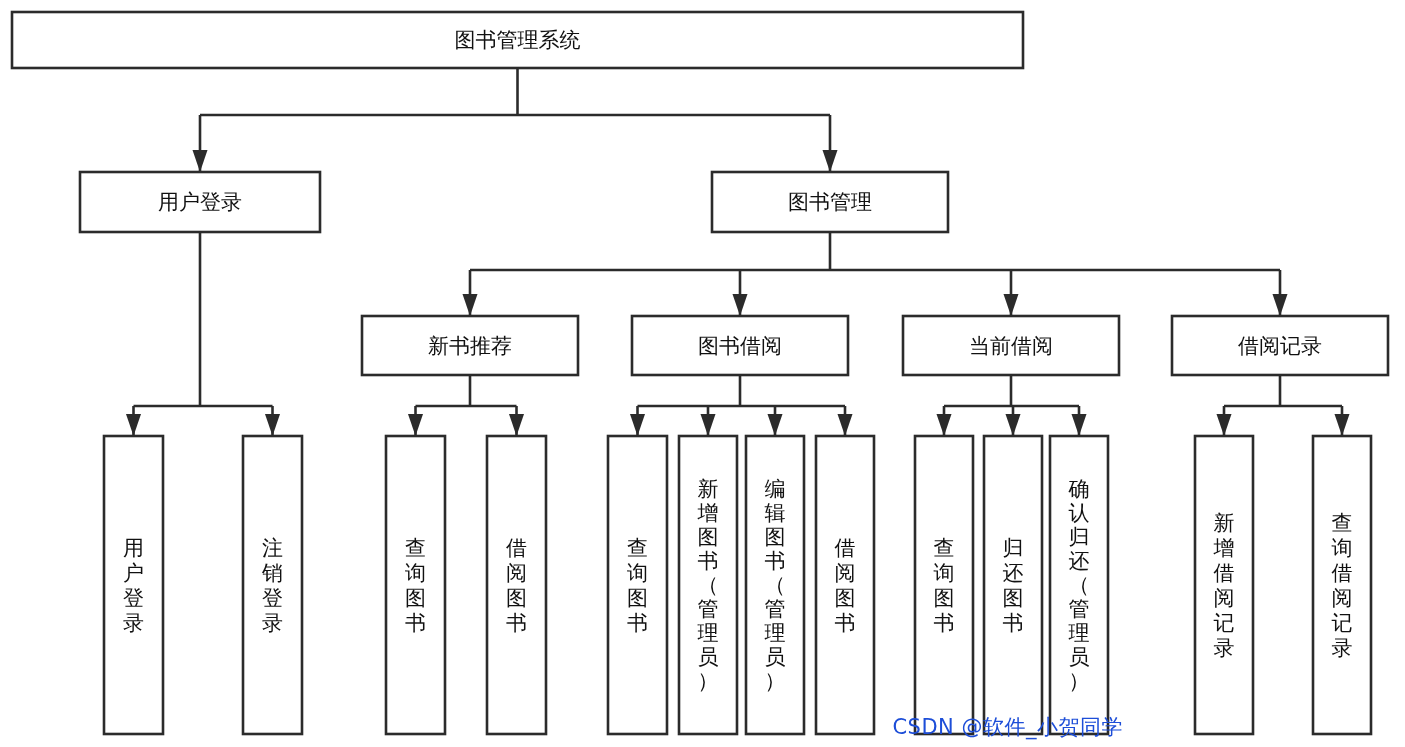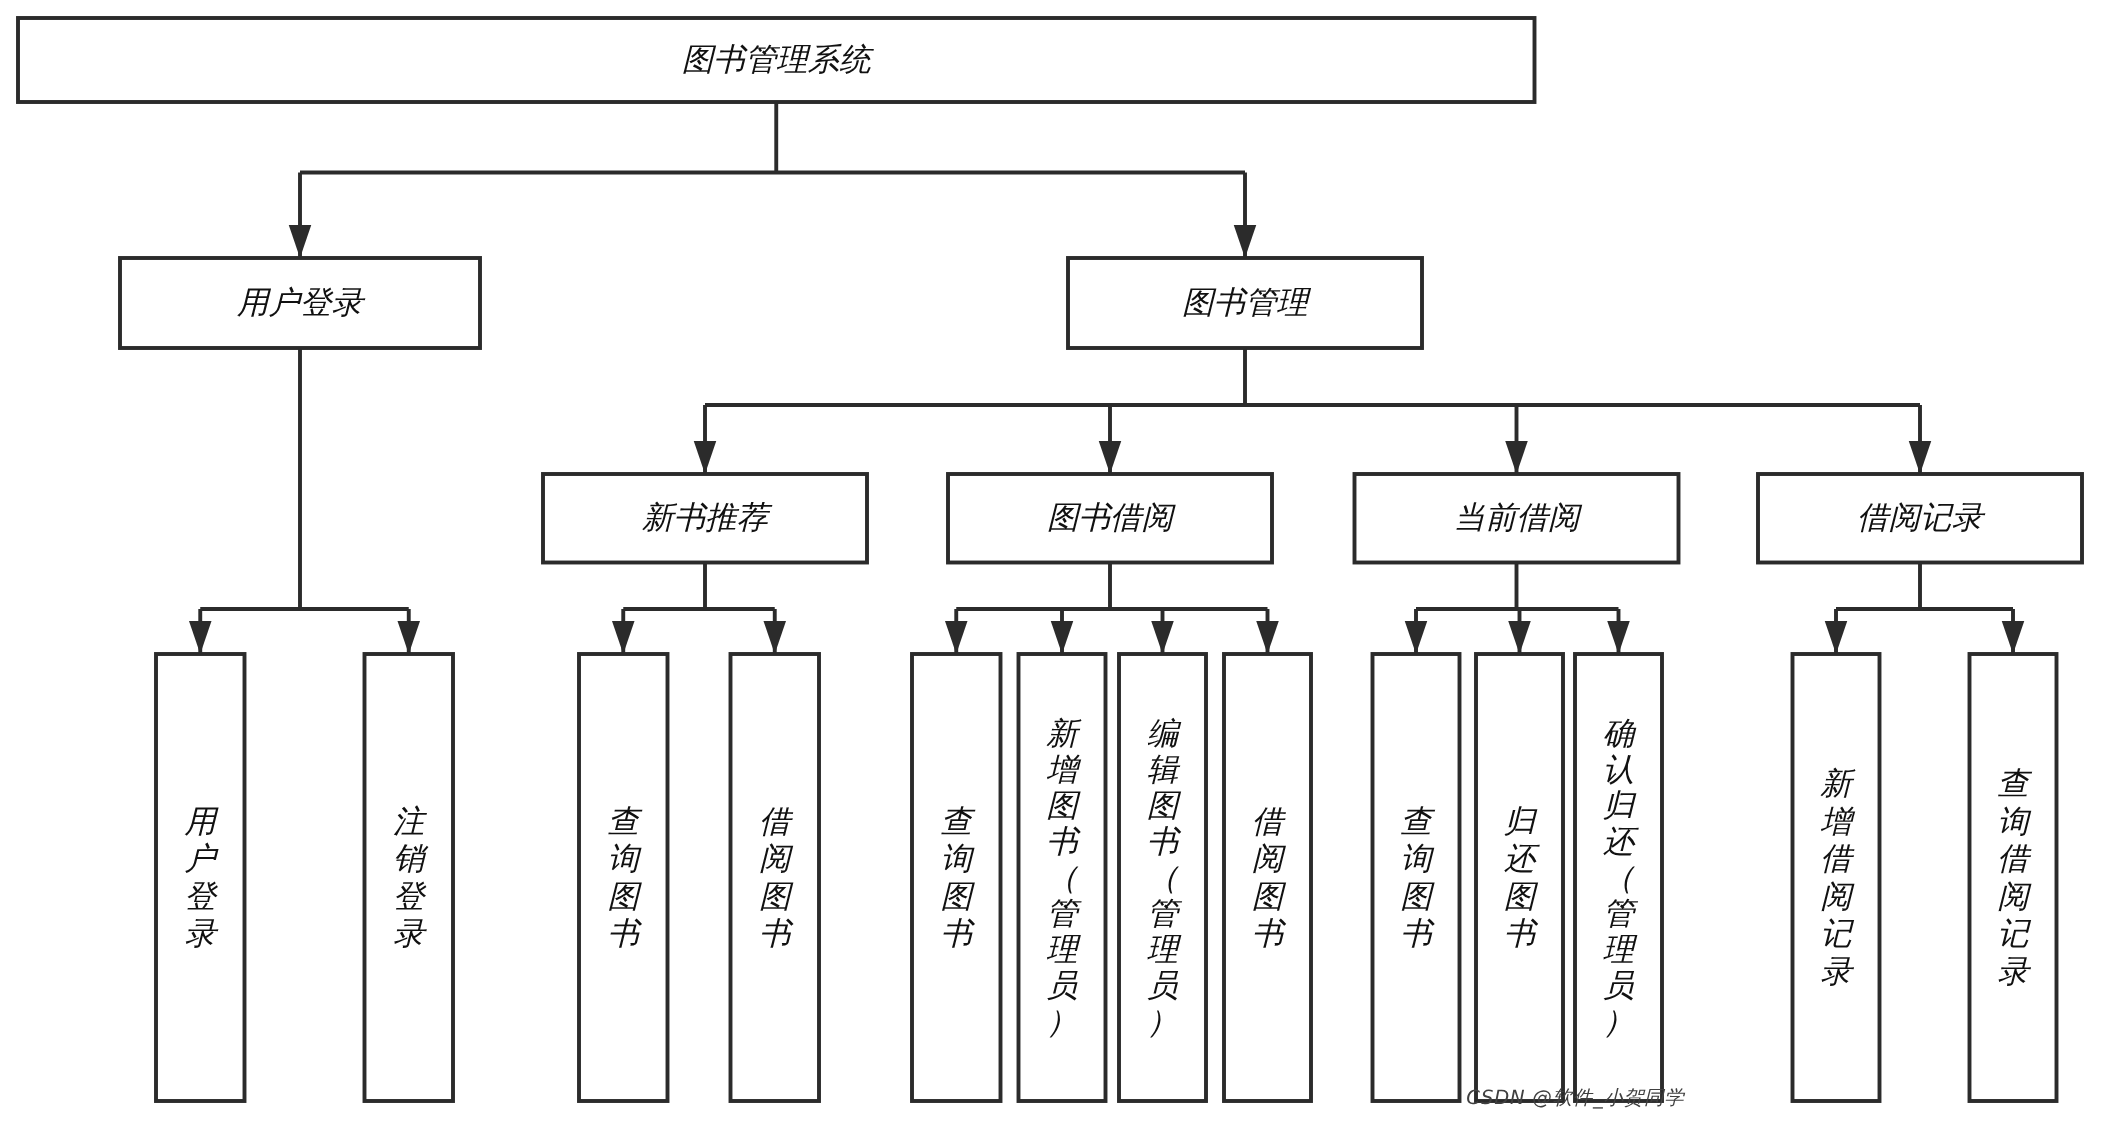--- a/index.html
+++ b/index.html
@@ -12,21 +12,20 @@
     width: 1405px;
     height: 747px;
     font-family: "DejaVu Sans", "Liberation Sans", sans-serif;
     overflow: hidden;
   }
   #diagram-root {
     position: relative;
     width: 1131px;
     height: 747px;
     background: #ffffff;
-    font-style: italic;
   }
   svg.diagram {
     display: block;
     width: 1405px;
     height: 747px;
   }
   .node-rect {
     fill: #ffffff;
     stroke: #2b2b2b;
     stroke-width: 2.6;
@@ -52,22 +51,22 @@
     font-family: "DejaVu Sans", "Liberation Sans", sans-serif;
     fill: #111111;
     font-size: 21px;
     text-anchor: middle;
   }
   .watermark {
     position: absolute;
     right: 8px;
     bottom: 6px;
     font-family: "DejaVu Sans", "Liberation Sans", sans-serif;
-    font-size: 13px;
-    color: #404040;
+    font-size: 21px;
+    color: #1d4ed8;
     letter-spacing: 0.5px;
     white-space: nowrap;
     user-select: none;
   }
 </style>
 </head>
 <body>
 
 <div id="diagram-root">
   <svg class="diagram" viewBox="0 0 1405 747">

